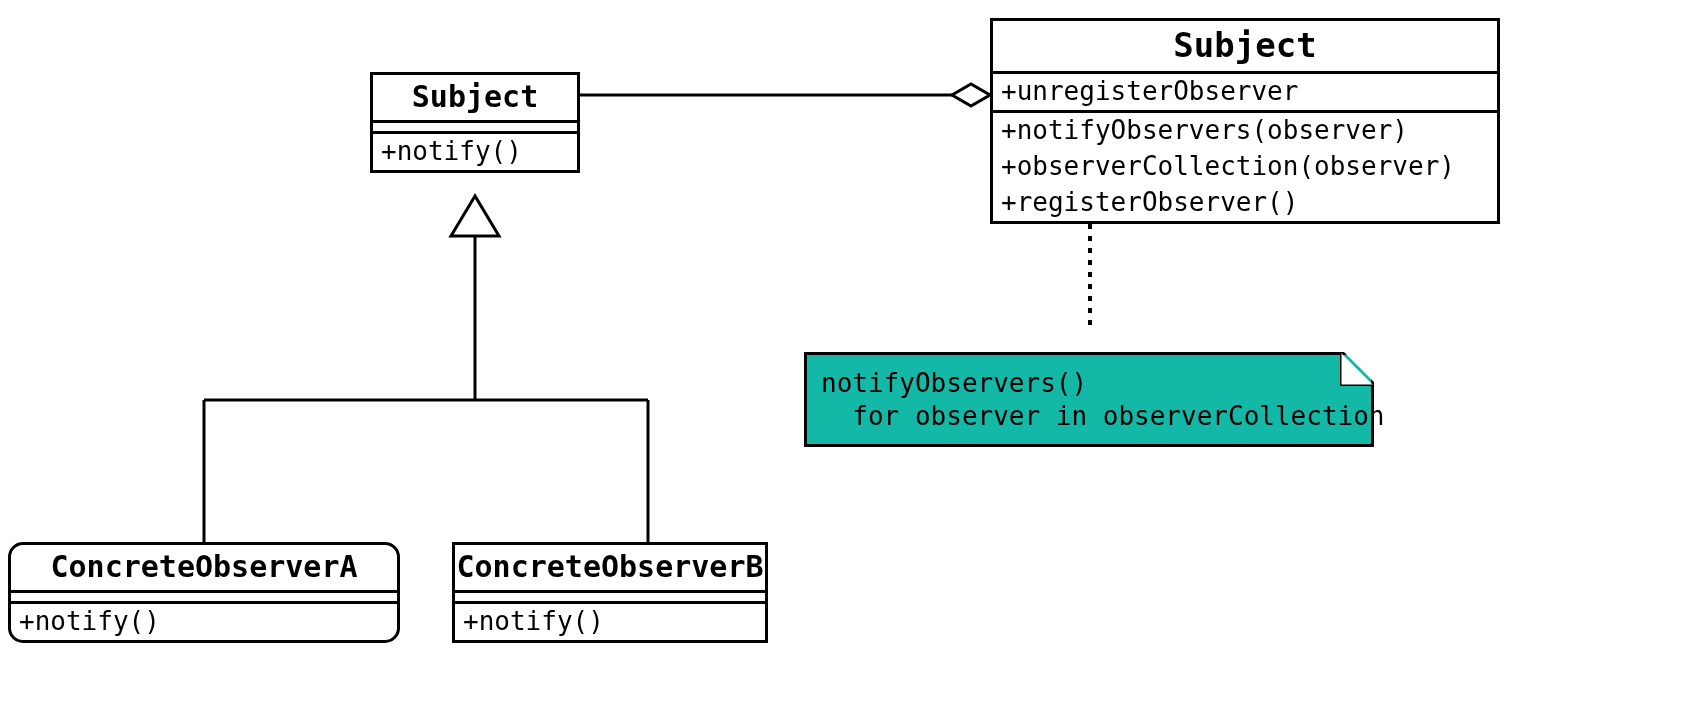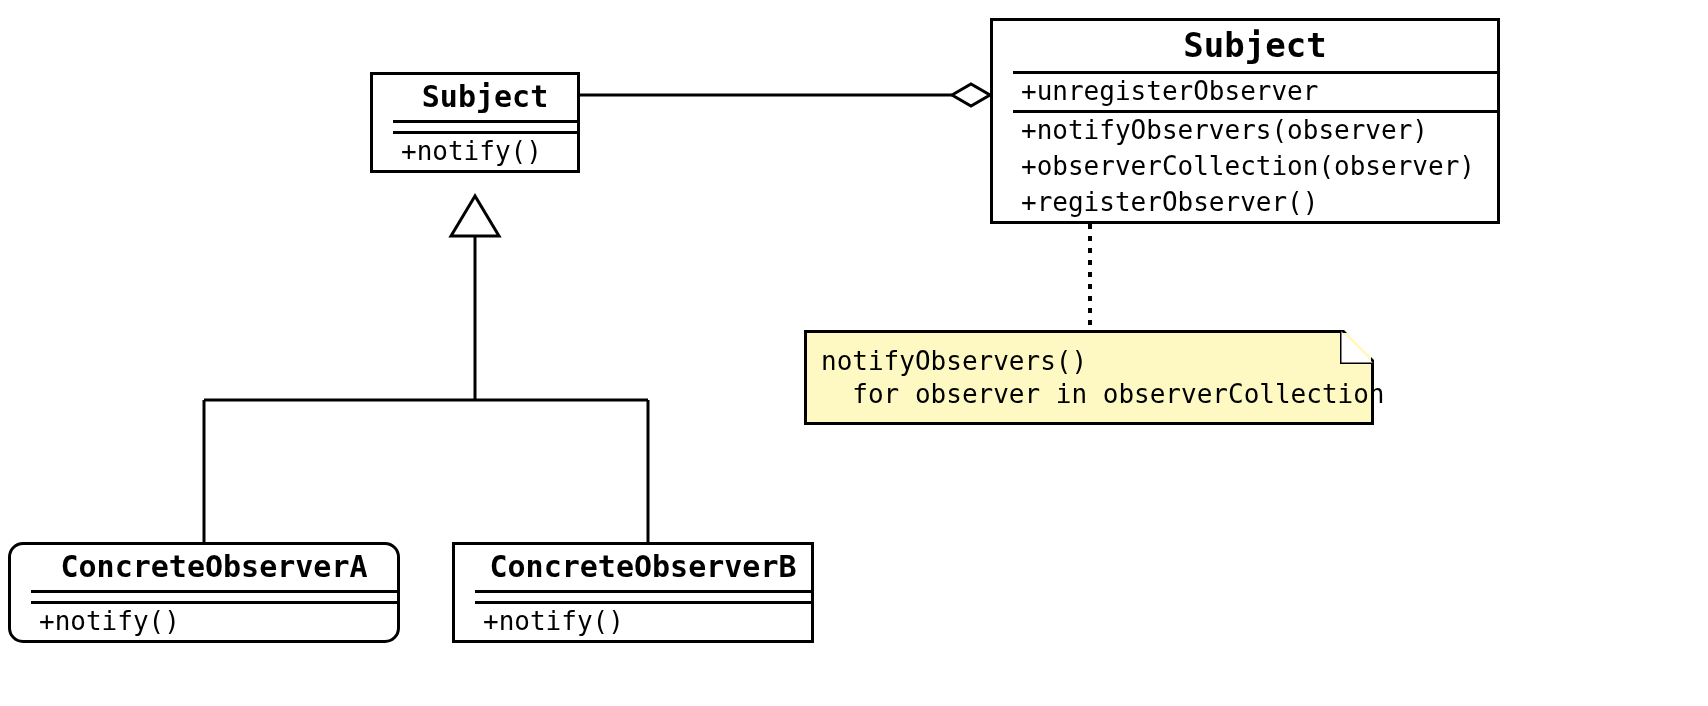--- a/index.html
+++ b/index.html
@@ -13,21 +13,20 @@
   .canvas {
     position: relative;
     width: 1708px;
     height: 706px;
   }
   .box {
     position: absolute;
     border: 3px solid #000;
     background: #fff;
     box-sizing: border-box;
-    padding-left: 20px;
   }
   .title {
     font-weight: 700;
     font-size: 30px;
     text-align: center;
     padding: 4px 0 6px 0;
   }
   .title.big {
     font-size: 34px;
   }
@@ -37,23 +36,24 @@
     white-space: pre;
     font-family: "DejaVu Sans Mono", "Menlo", "Consolas", monospace;
   }
   .hr {
     border-top: 3px solid #000;
     height: 0;
   }
   .note {
     position: absolute;
     border: 3px solid #000;
-    background: #fef9c3;
+    background: #14b8a6;
     box-sizing: border-box;
     padding: 12px 14px;
+    margin-top: 22px;
   }
   .note .row {
     padding: 0;
     line-height: 1.25;
   }
   svg.connectors {
     position: absolute;
     left: 0; top: 0;
     width: 1708px;
     height: 706px;
@@ -84,21 +84,21 @@
   </div>
 
   <div class="box" style="left:8px; top:542px; width:392px;border-radius:15px;">
     <div class="title">ConcreteObserverA</div>
     <div class="hr"></div>
     <div style="height:8px"></div>
     <div class="hr"></div>
     <div class="row">+notify()</div>
   </div>
 
-  <div class="box" style="left:452px; top:542px; width:362px;">
+  <div class="box" style="left:452px; top:542px; width:316px;">
     <div class="title">ConcreteObserverB</div>
     <div class="hr"></div>
     <div style="height:8px"></div>
     <div class="hr"></div>
     <div class="row">+notify()</div>
   </div>
 
   <div class="note" style="left:804px; top:330px; width:570px;">
     <div class="row">notifyObservers()</div>
     <div class="row">  for observer in observerCollection</div>

